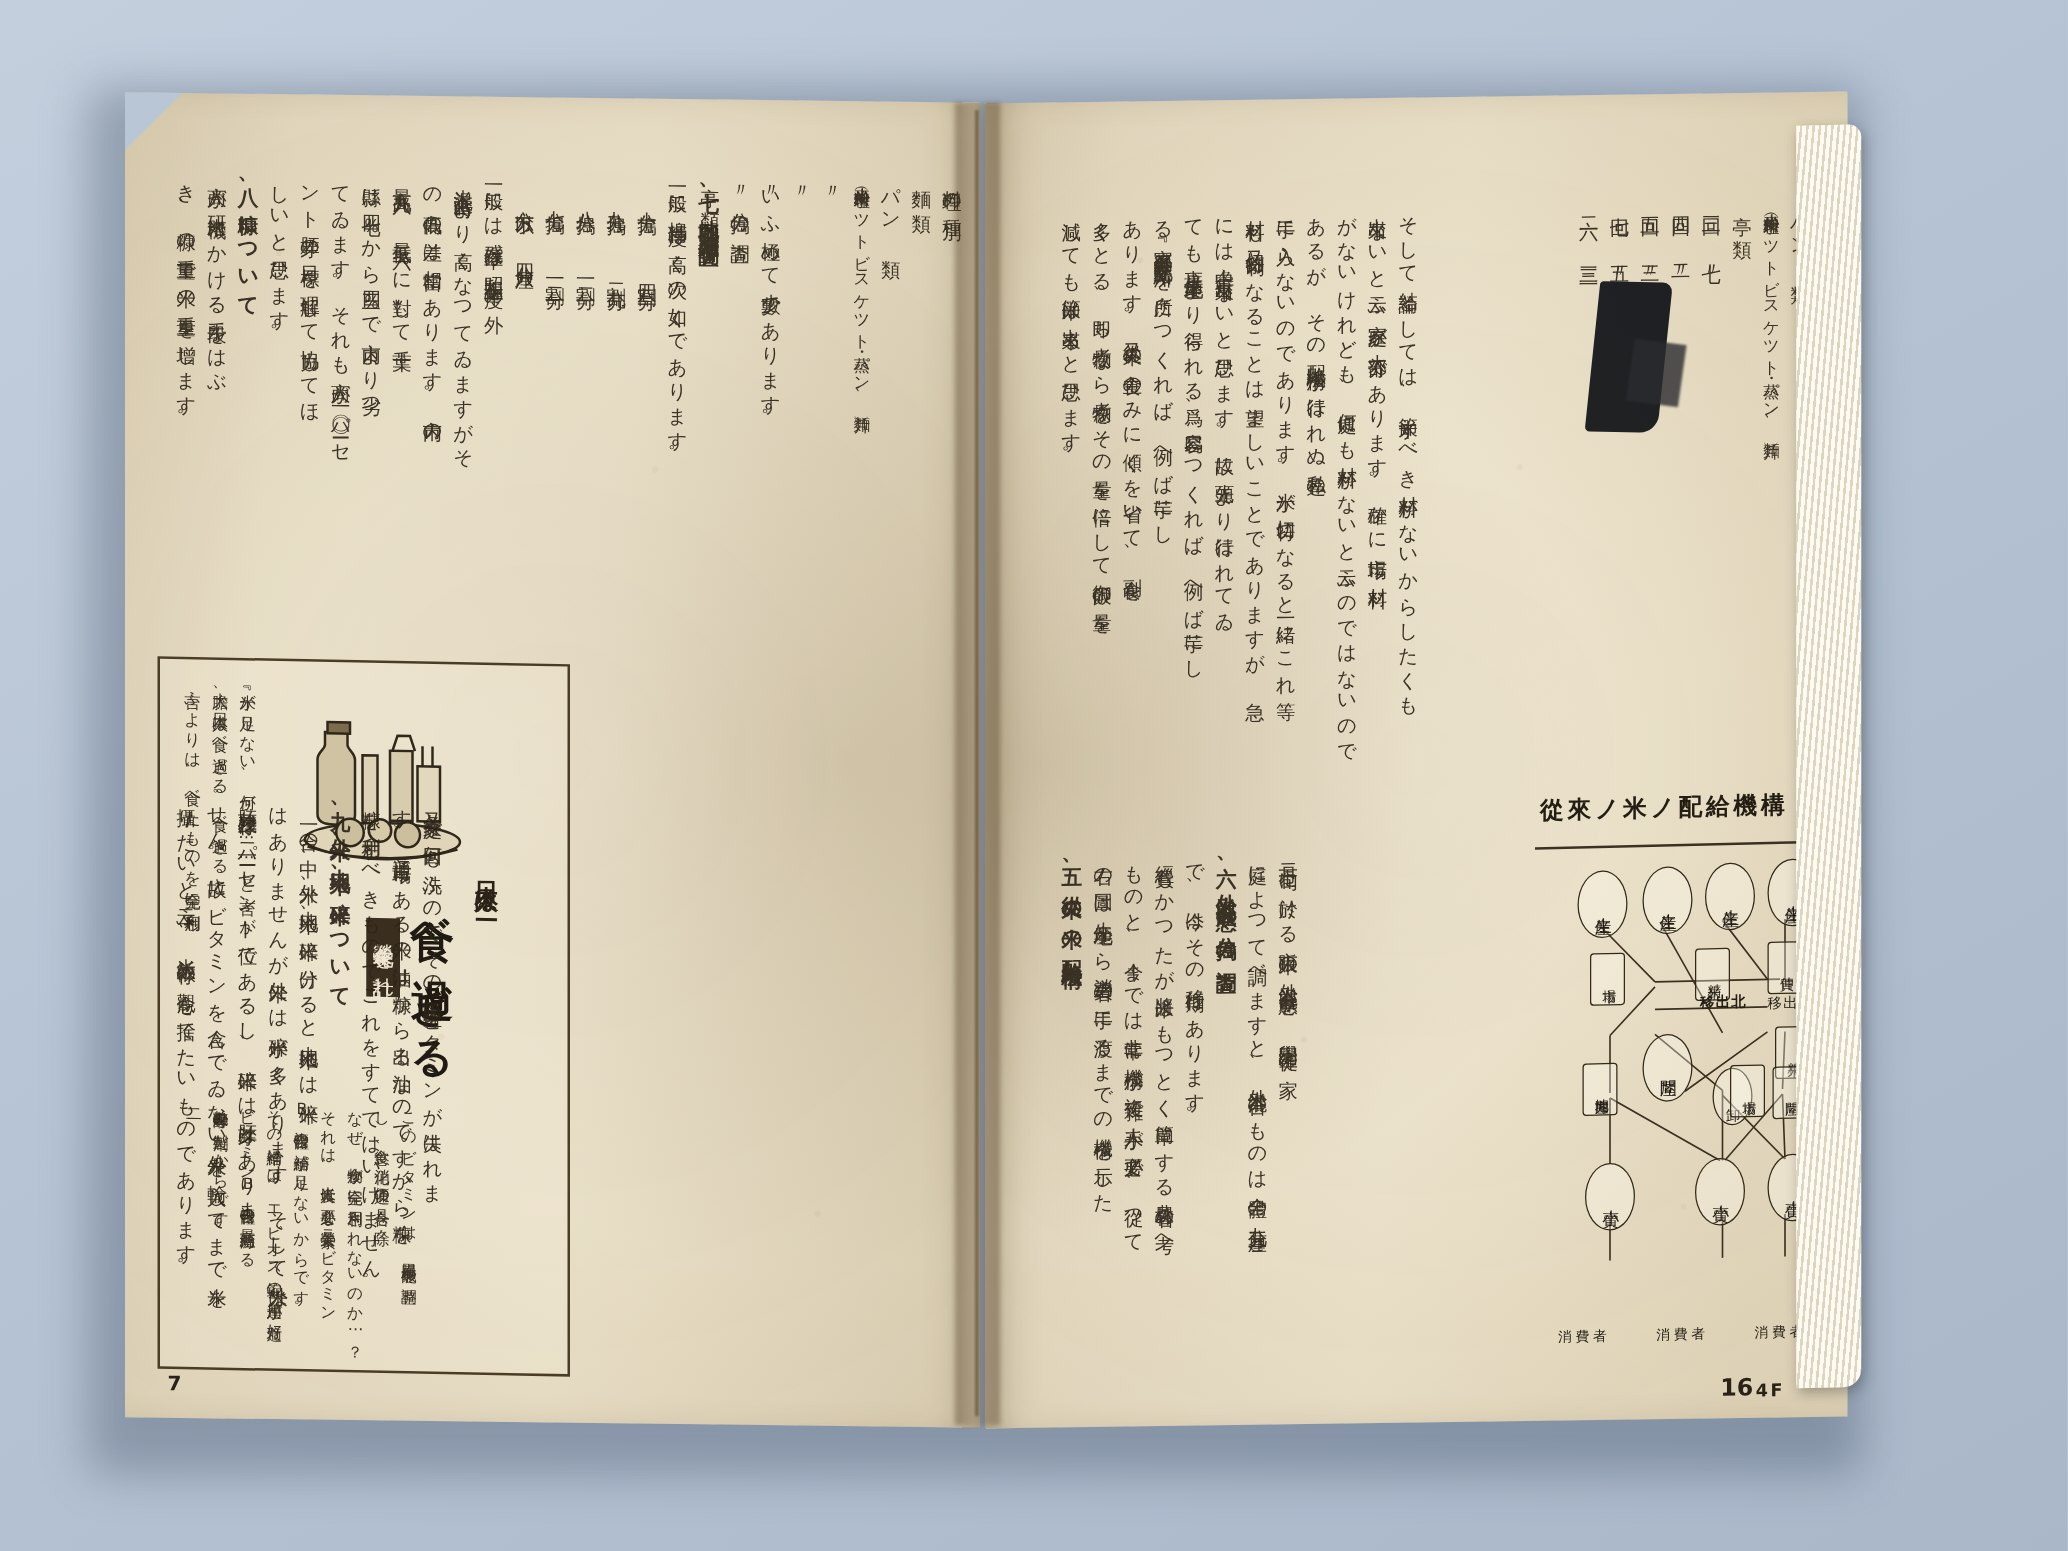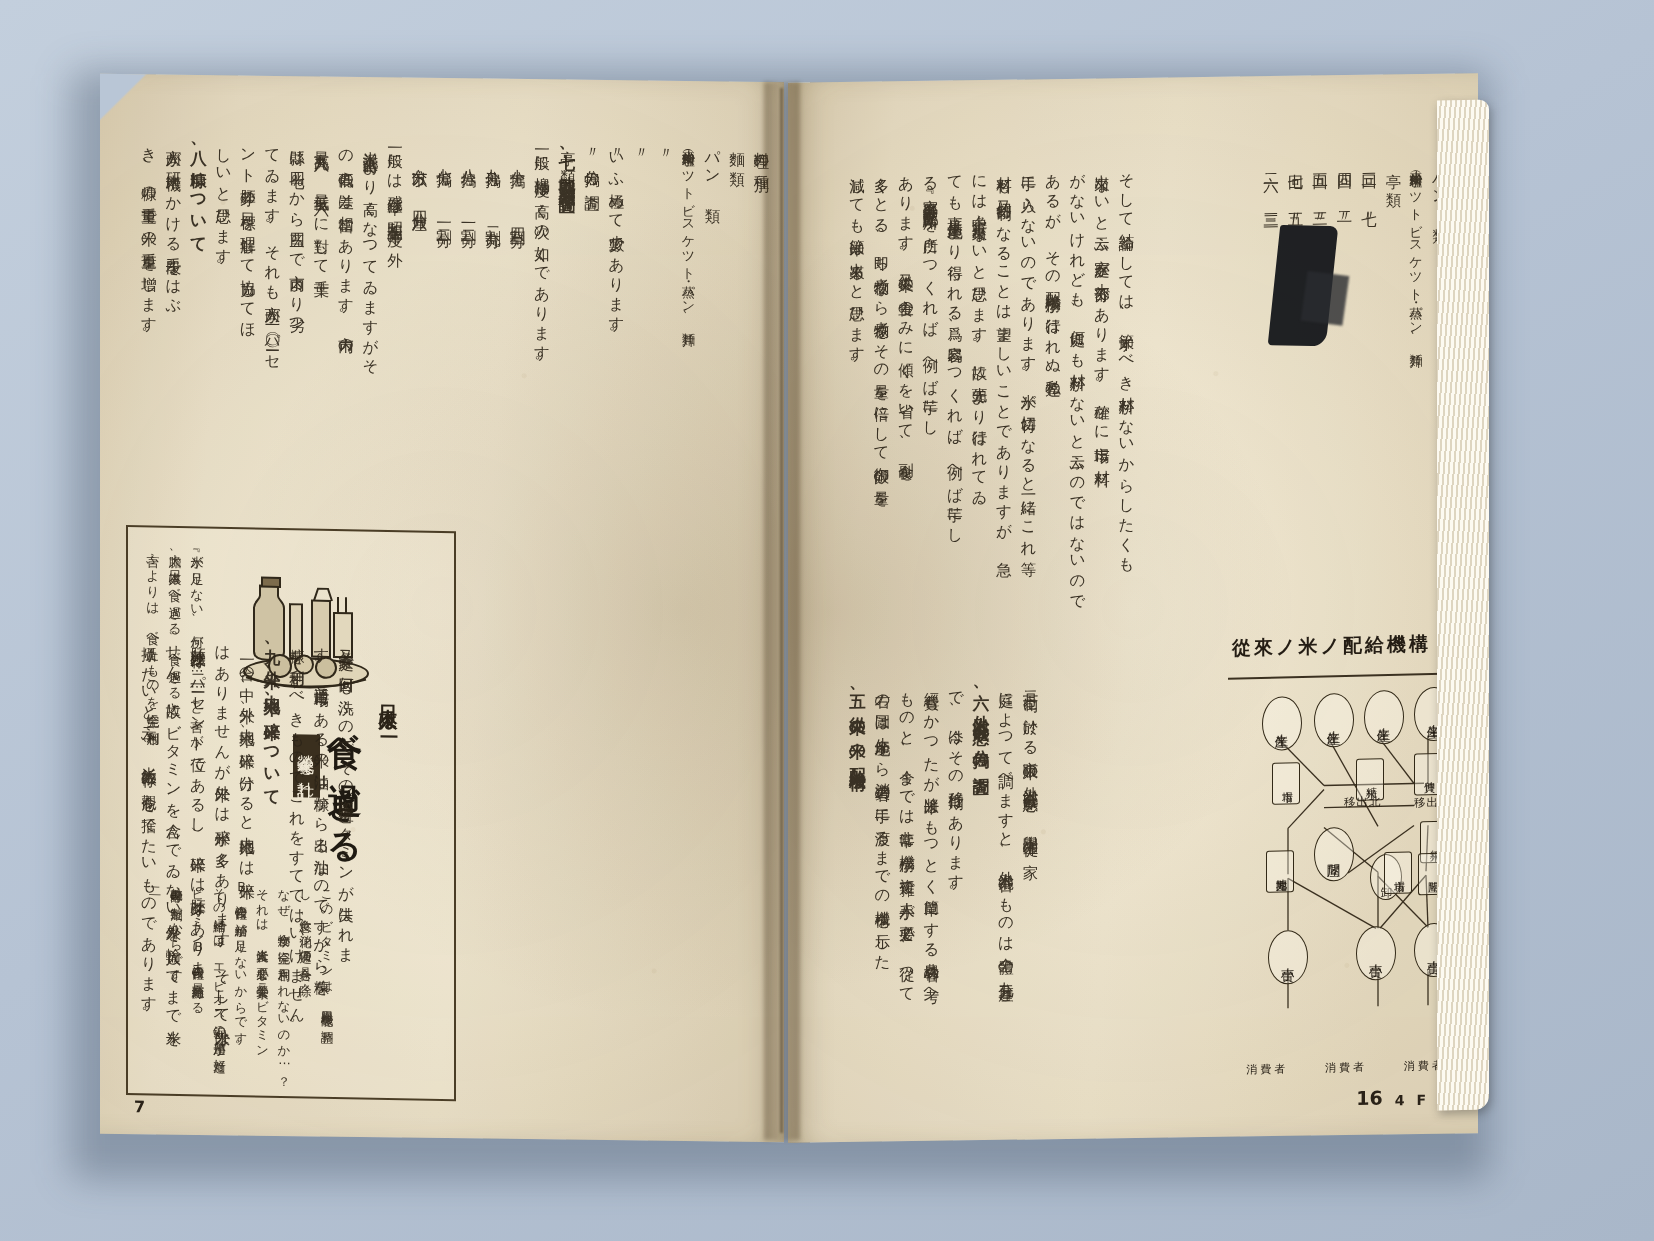--- a/index.html
+++ b/index.html
@@ -193,21 +193,21 @@
   }
   .ad-tail .vcol { font-size: 12.5px; letter-spacing: 1px; }
 
   .folio {
     position: absolute;
     font-size: 16px;
     font-weight: bold;
     color: #2a2218;
   }
   #folio-left { left: 34px; bottom: 18px; }
-  #folio-right { right: 52px; bottom: 26px; display: flex; gap: 12px; align-items: flex-end; }
+  #folio-right { right: 52px; bottom: 13px; display: flex; gap: 2px; align-items: flex-end; }
   #folio-right .big { font-size: 19px; }
   #folio-right .sm { font-size: 14px; }
 
   
   #right-body {
     left: 56px; top: 84px;
     height: 470px;
   }
   #right-toc {
     left: 470px; top: 86px;
@@ -498,21 +498,21 @@
         </svg>
 
         <div class="node r2" style="left:186px; top:12px;">生産</div>
         <div class="node r2" style="left:136px; top:14px;">生産</div>
         <div class="node r2" style="left:86px;  top:16px;">生産</div>
         <div class="node r2" style="left:34px;  top:18px;">生産</div>
 
         <div class="node sq" style="left:186px; top:78px;">仲買</div>
         <div class="node sq" style="left:128px; top:82px;">精米</div>
         <div class="node flat" style="left:186px; top:120px;">移出南</div>
-        <div class="node flat" style="left:116px; top:118px;">移出北</div>
+        <div class="node flat" style="left:132px; top:118px;font-weight:bold;">移出北</div>
         <div class="node sq" style="left:192px; top:146px;">精米</div>
         <div class="node sq" style="left:44px;  top:84px;">市場</div>
 
         <div class="node r2" style="left:86px;  top:150px;">問屋</div>
         <div class="node r1" style="left:142px; top:178px;">卸</div>
         <div class="node sq" style="left:190px; top:178px;">問屋</div>
         <div class="node sq" style="left:38px;  top:172px;">地方問屋</div>
         <div class="node sq" style="left:156px; top:176px;">市場</div>
 
         <div class="node r2" style="left:40px;  top:252px;">小賣</div>

